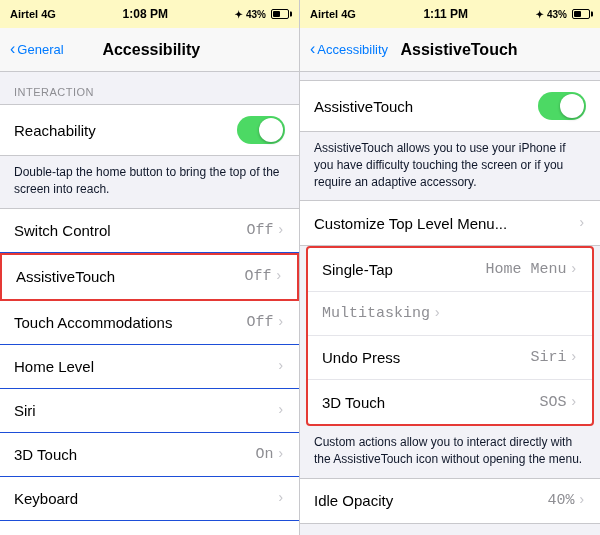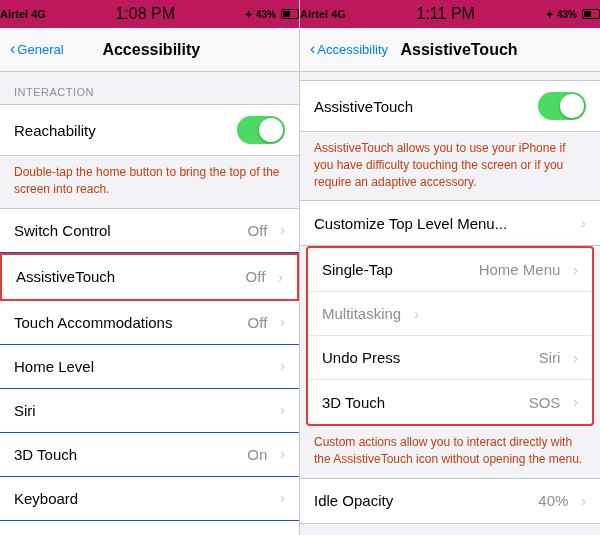--- a/index.html
+++ b/index.html
@@ -28,32 +28,32 @@
       width: 300px;
       height: 535px;
       background: #f2f2f7;
       display: flex;
       flex-direction: column;
       overflow: hidden;
     }
 
     
     .status-bar {
-      background: #be185d;
+      background: #fef9c3;
       height: 28px;
       display: flex;
       align-items: center;
       justify-content: space-between;
-      padding: 0 0;
+      padding: 0 10px;
       font-size: 11px;
       font-weight: 600;
       flex-shrink: 0;
     }
     .status-bar .carrier { font-size: 11px; font-weight: 600; }
-    .status-bar .time { font-size: 16px; font-weight: 400; }
+    .status-bar .time { font-size: 12px; font-weight: 700; }
     .status-bar .icons { display: flex; align-items: center; gap: 3px; font-size: 10px; }
     .battery-icon {
       display: inline-block;
       width: 18px; height: 10px;
       border: 1.5px solid #000;
       border-radius: 2px;
       position: relative;
       margin-left: 2px;
     }
     .battery-icon::after {
@@ -142,24 +142,25 @@
       min-height: 44px;
     }
     .table-row:last-child { border-bottom: none; }
 
     .row-label {
       font-size: 15px;
       color: #000;
     }
     .row-right {
       display: flex;
-      align-items: center;
-      gap: 13px;
+      align-items: flex-start;
+      gap: 3px;
       color: #8e8e93;
       font-size: 15px;
+      font-family: Liberation Mono, monospace;
     }
     .chevron-right {
       color: #c7c7cc;
       font-size: 14px;
     }
 
     
     .toggle {
       width: 48px;
       height: 28px;
@@ -176,21 +177,21 @@
       background: #fff;
       position: absolute;
       top: 2px;
       right: 2px;
       box-shadow: 0 1px 3px rgba(0,0,0,0.3);
     }
 
     
     .description-text {
       font-size: 12px;
-      color: #c2410c;
+      color: #0f172a;
       padding: 8px 14px 10px 14px;
       line-height: 1.4;
     }
     .panel-right .top-row {
       display: flex;
       align-items: center;
       justify-content: space-between;
       padding: 11px 14px;
       background: #fff;
     }

